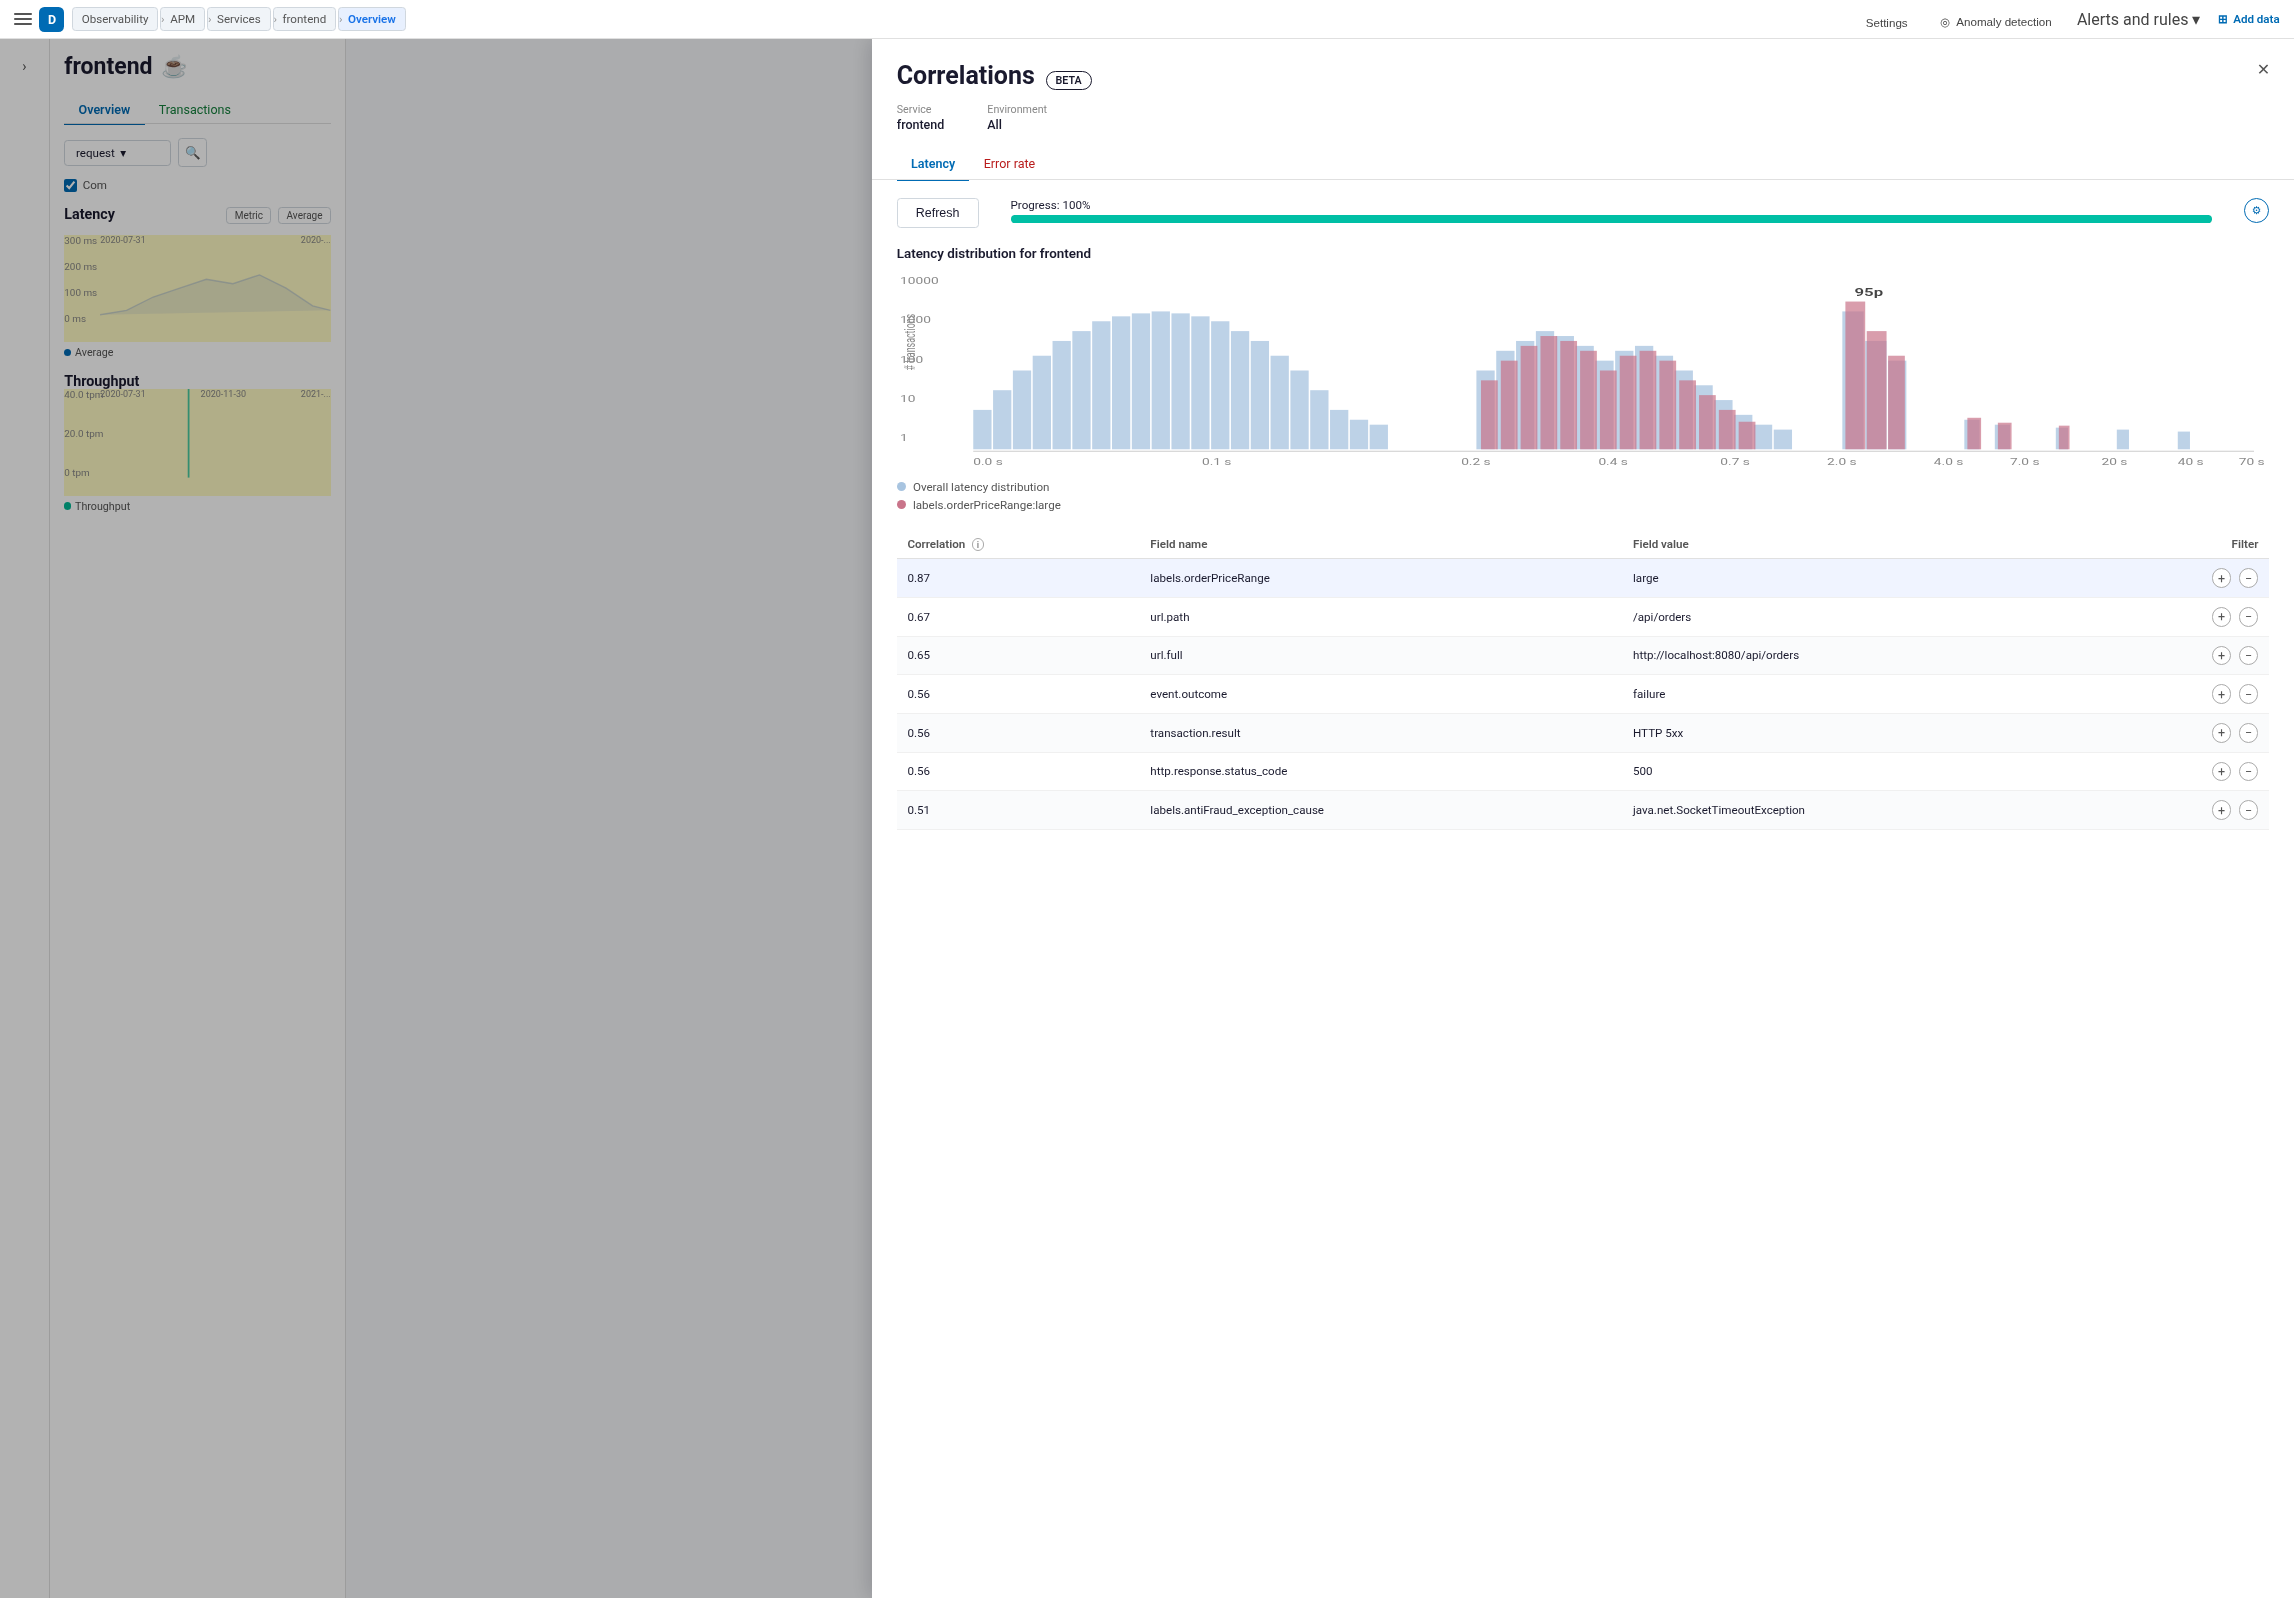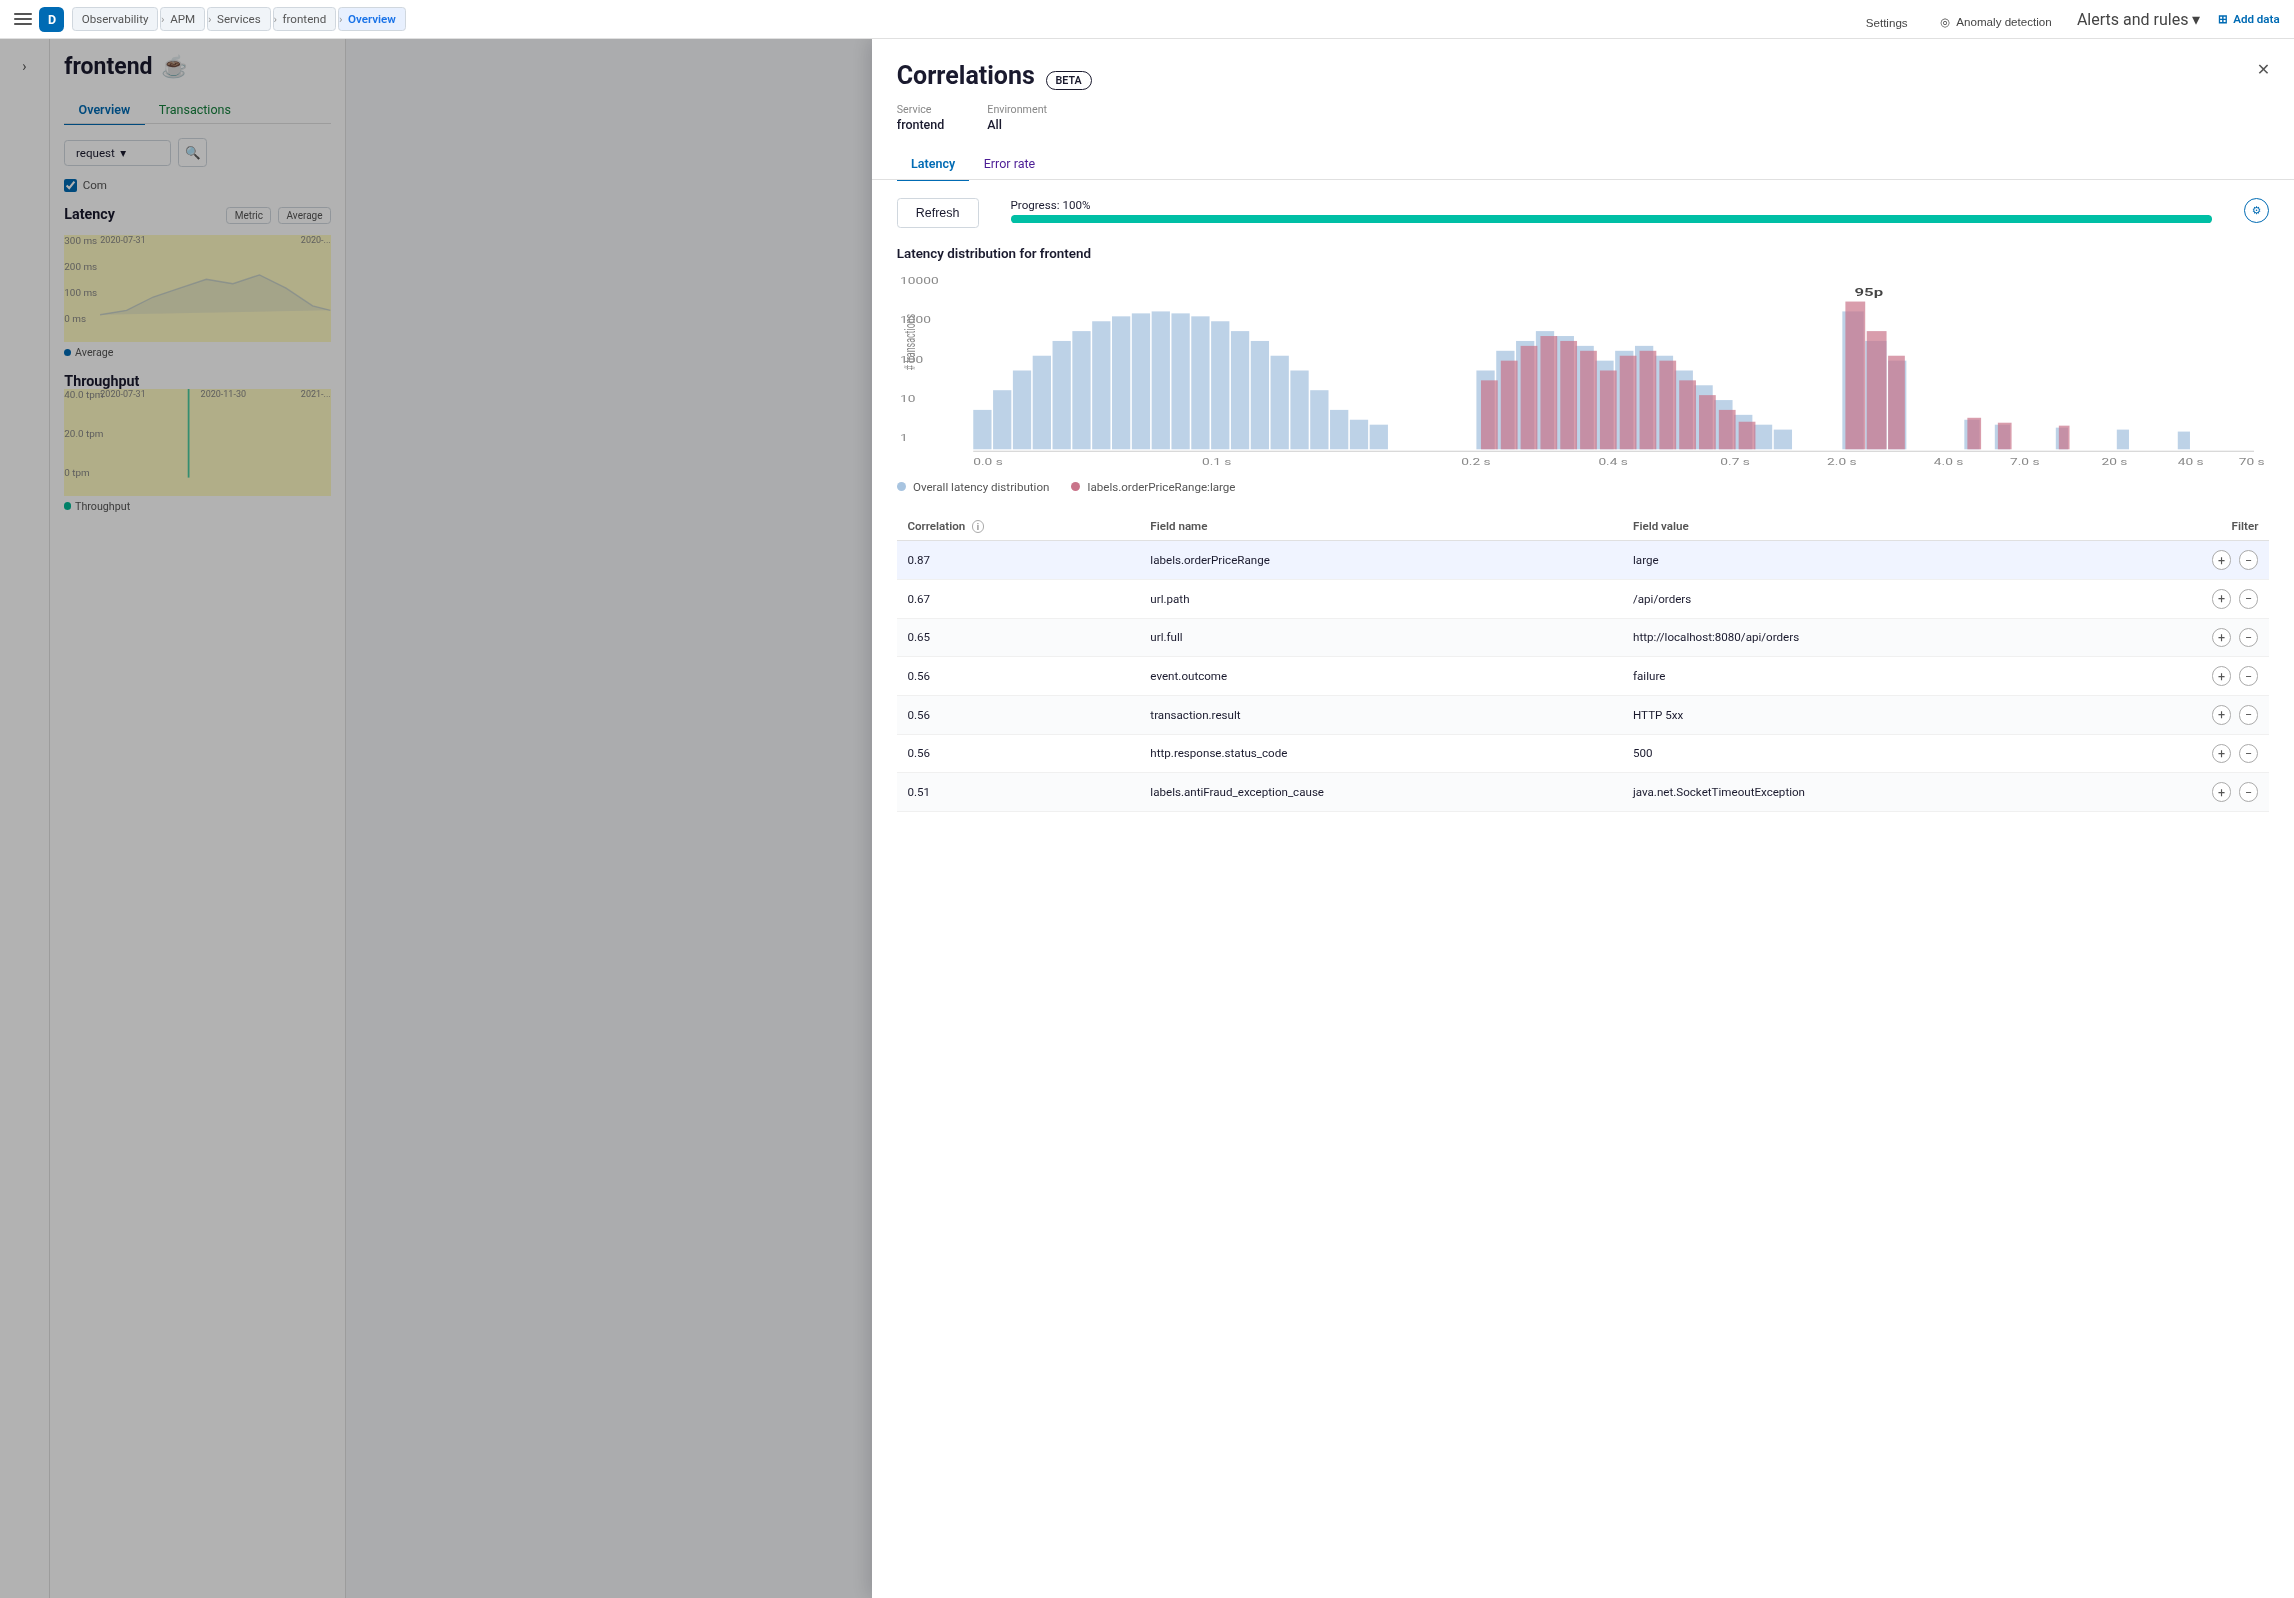--- a/index.html
+++ b/index.html
@@ -72,38 +72,38 @@
     }
     .overlay-header { padding: 21.5px 25px 0 25px; position: relative; }
     .overlay-title { display: flex; align-items: flex-end; gap: 10.7px; margin-bottom: 13px; }
     .overlay-title h2 { font-size: 25px; font-weight: 700; color: #1a1a2e; }
     .beta-badge { padding: 1.8px 9px; border: 1.3px solid #1a1a2e; border-radius: 10.7px; font-size: 10.7px; font-weight: 600; color: #1a1a2e; }
     .close-btn { position: absolute; top: 18px; right: 18px; width: 25px; height: 25px; border: none; background: none; cursor: pointer; font-size: 16px; color: #555; display: flex; align-items: center; justify-content: center; border-radius: 3.6px; }
     .meta-row { display: flex; gap: 43px; margin-bottom: 14.3px; }
     .meta-item label { font-size: 10.7px; color: #888; display: block; margin-bottom: 1.8px; }
     .meta-item span { font-size: 12.5px; color: #1a1a2e; font-weight: 500; }
     .overlay-tabs { display: flex; border-bottom: 1.8px solid #e0e0e0; padding: 0 25px; }
-    .overlay-tab { padding: 9px 14.3px; font-size: 12.5px; color: #4c1d95; cursor: pointer; border-bottom: 1.8px solid transparent; margin-bottom: -1.8px; }
+    .overlay-tab { padding: 9px 14.3px; font-size: 12.5px; color: #b91c1c; cursor: pointer; border-bottom: 1.8px solid transparent; margin-bottom: -1.8px; }
     .overlay-tab.active { color: #006bb4; border-bottom-color: #006bb4; font-weight: 600; }
     .overlay-body { padding: 18px 25px; flex: 1; }
 
     
     .progress-row { display: flex; align-items: flex-start; gap: 32px; margin-bottom: 18px; }
     .refresh-btn { padding: 7.2px 18px; background: #fff; border: 1.3px solid #d0d7de; border-radius: 3.6px; font-size: 12.5px; color: #1a1a2e; cursor: pointer; font-weight: 500; }
     .progress-container { flex: 1; }
     .progress-label { font-size: 11.6px; color: #1a1a2e; margin-bottom: 3.6px; }
     .progress-bar-bg { height: 7.2px; background: #e0e0e0; border-radius: 3.6px; overflow: hidden; }
     .progress-bar-fill { height: 100%; background: #00bfa5; border-radius: 3.6px; }
     .progress-icon { width: 25px; height: 25px; border: 1.8px solid #006bb4; border-radius: 50%; display: flex; align-items: center; justify-content: center; color: #006bb4; font-size: 10.7px; }
 
     
     .dist-title { font-size: 13.4px; font-weight: 600; margin-bottom: 10.7px; color: #1a1a2e; }
     .dist-chart-wrap { position: relative; height: 197px; margin-bottom: 10.7px; }
     .dist-chart-wrap canvas, .dist-chart-wrap svg { width: 100%; height: 100%; }
-    .dist-legend { display: flex; gap: 22px; margin-bottom: 18px; }
+    .dist-legend { display: flex; gap: 4px; margin-bottom: 18px; flex-direction: column; }
     .dist-legend-item { display: flex; align-items: center; gap: 7.2px; font-size: 11.6px; color: #555; }
     .dist-legend-dot { width: 9px; height: 9px; border-radius: 50%; }
 
     
     .corr-table { width: 100%; border-collapse: collapse; }
     .corr-table th { text-align: left; padding: 7.2px 10.7px; font-size: 11.6px; color: #555; font-weight: 600; border-bottom: 1.8px solid #e0e0e0; }
     .corr-table td { padding: 9px 10.7px; font-size: 11.6px; border-bottom: 0.9px solid #f0f0f0; vertical-align: middle; }
     .corr-table tr:nth-child(odd) td { background: #fafbfc; }
     .corr-table tr:nth-child(even) td { background: #fff; }
     .corr-table tr:first-child td { background: #f0f4ff; }

